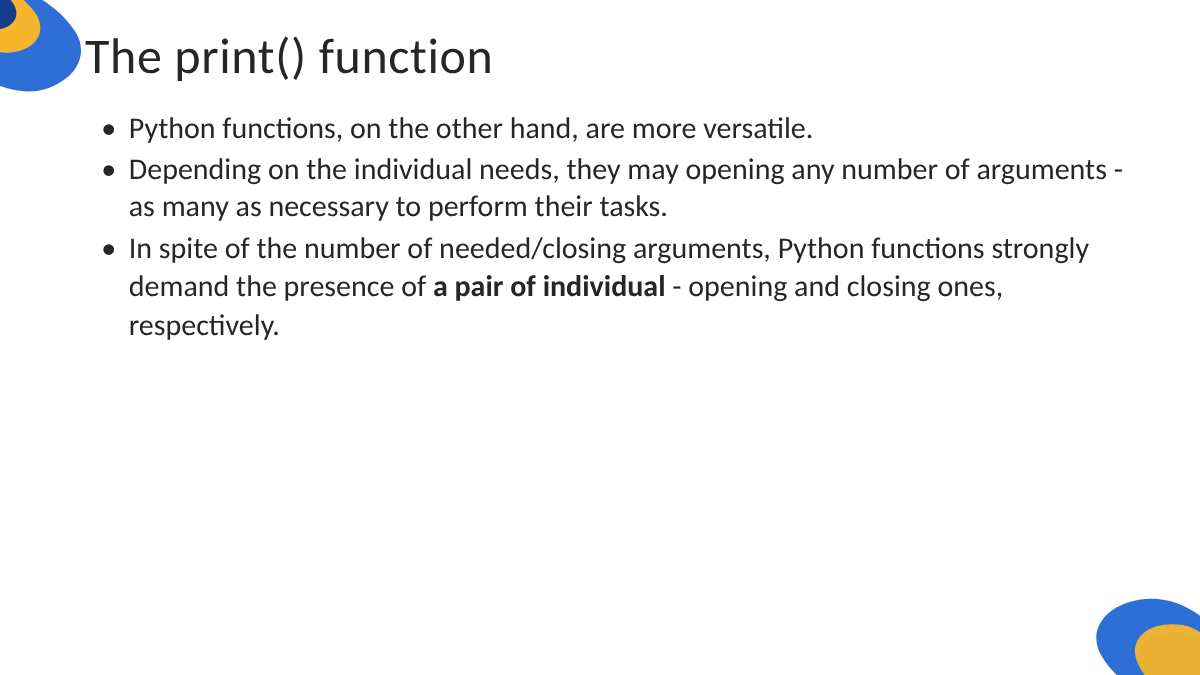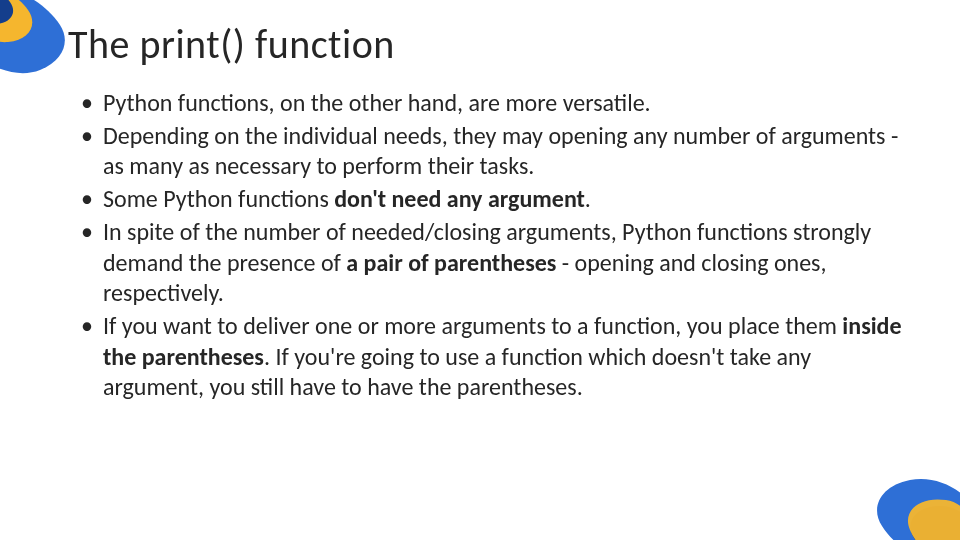--- a/index.html
+++ b/index.html
@@ -87,19 +87,17 @@
     <path d="M140,120 C112,120 86,108 74,88 C64,72 76,56 100,56 C124,56 140,78 140,96 Z" fill="#143E8C"></path>
     <path d="M140,120 C108,120 80,104 70,80 C62,62 78,46 106,50 C130,54 140,80 140,100 Z" fill="#F5B62E" fill-opacity="0.95"></path>
   </svg>
 
   <div class="title">The print() function</div>
 
   <div class="body">
     <ul class="bullets" id="bullet-list">
         <li><span>Python functions, on the other hand, are more versatile.</span></li>
         <li><span>Depending on the individual needs, they may opening any number of arguments - as many as necessary to perform their tasks.</span></li>
-        <li><span>Some Python functions </span><span class="b">don't need any argument</span><span>.</span></li>
-        <li><span>In spite of the number of needed/closing arguments, Python functions strongly demand the presence of </span><span class="b">a pair of parentheses</span><span> - opening and closing ones, respectively.</span></li>
-        <li><span>If you want to deliver one or more arguments to a function, you place them </span><span class="b">inside the parentheses</span><span>. If you're going to use a function which doesn't take any argument, you still have to have the parentheses.</span></li>
+        <li><span>In spite of the number of needed/closing arguments, Python functions strongly demand the presence of </span><span class="b">a pair of individual</span><span> - opening and closing ones, respectively.</span></li>
       </ul>
   </div>
 
 </div>
 
 </body></html>

